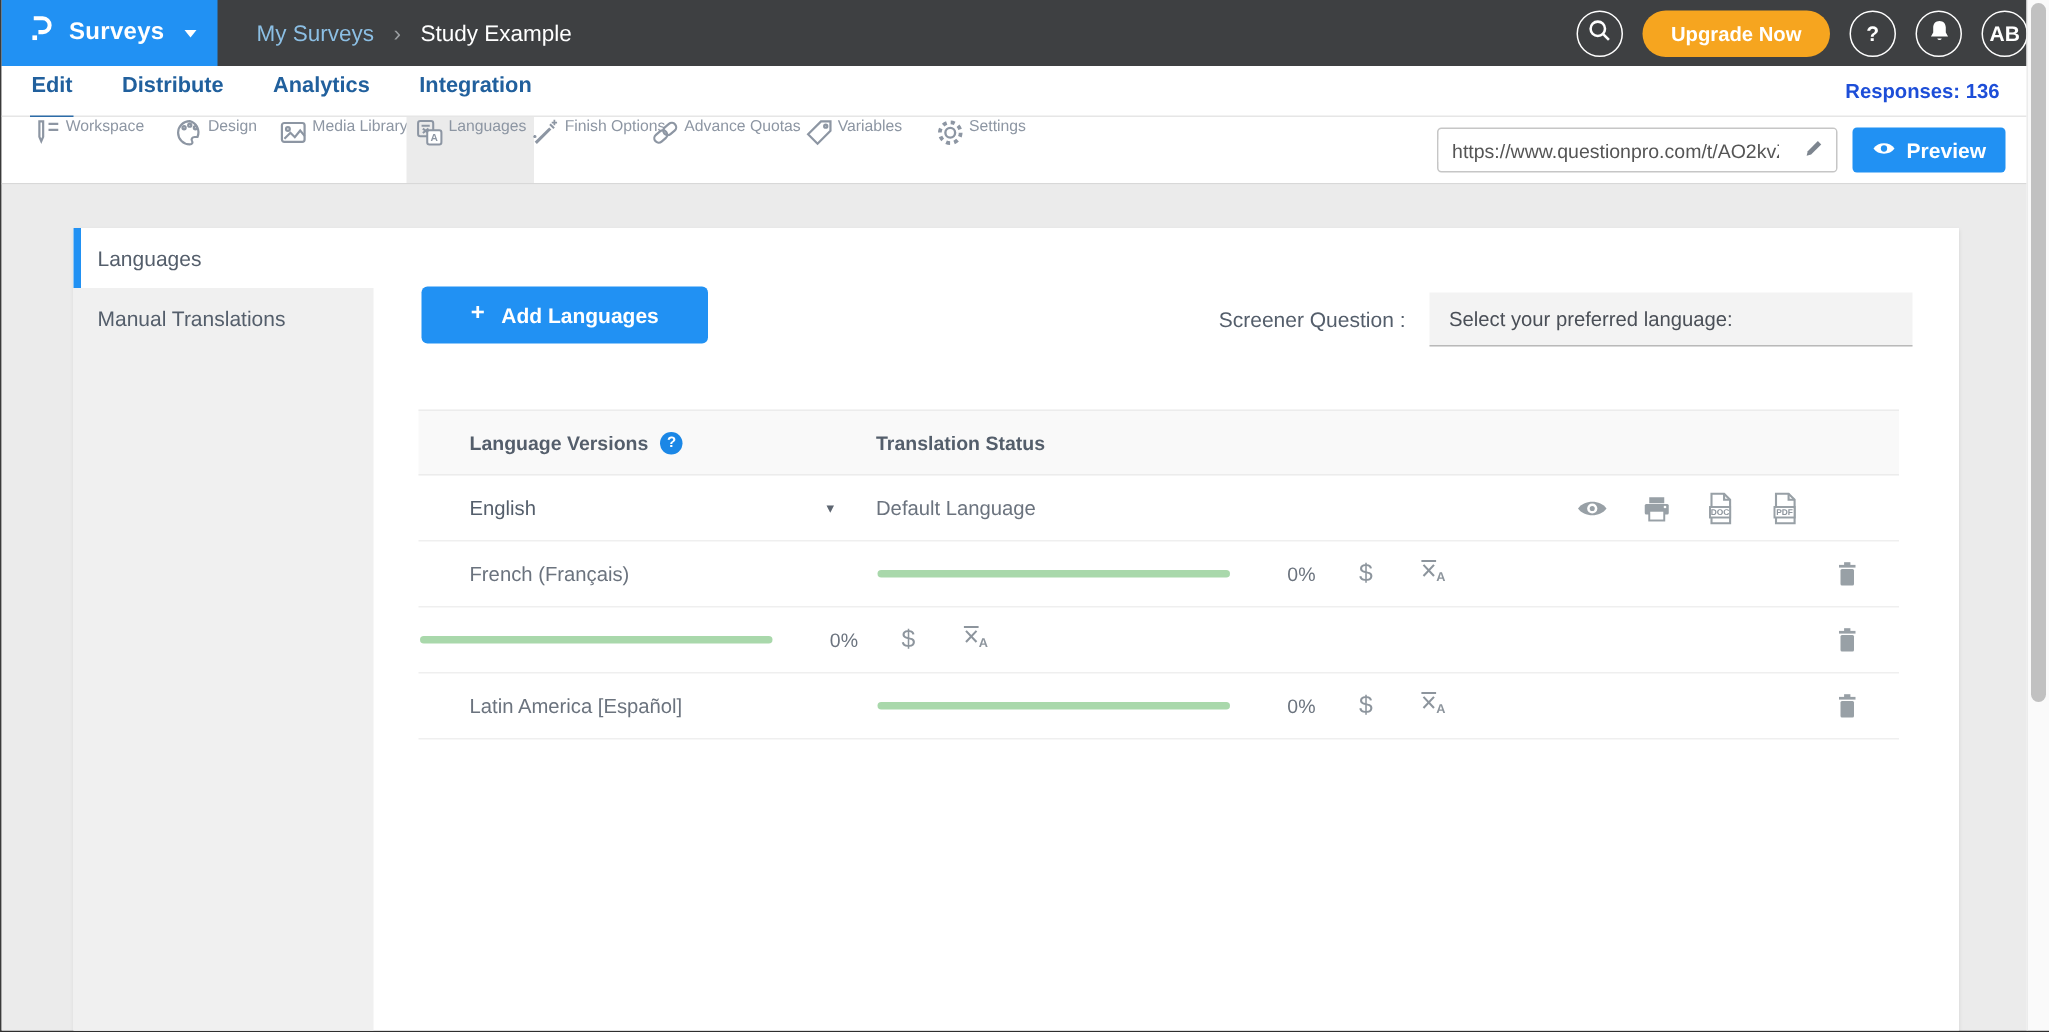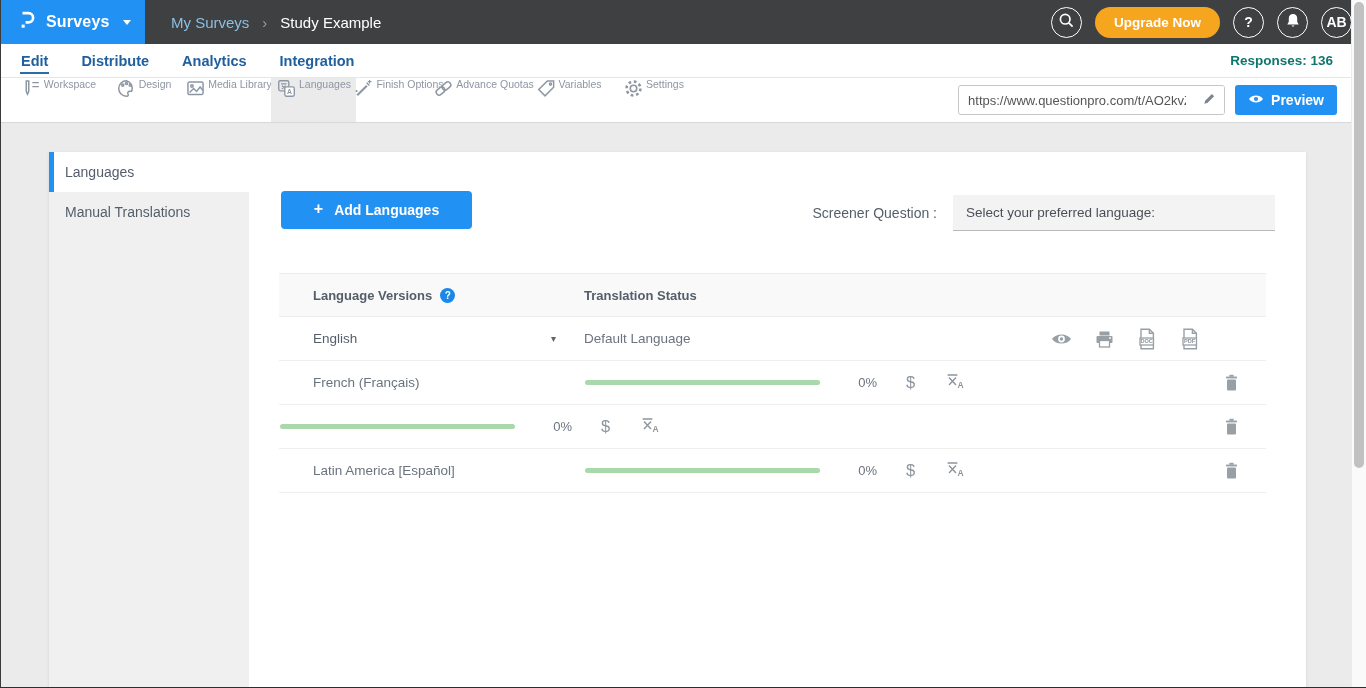--- a/index.html
+++ b/index.html
@@ -18,23 +18,23 @@
   .crumb-current { color:#ffffff; }
   .top-actions { margin-left:auto; display:flex; align-items:flex-end; gap:13px; padding-right:14px; }
   .circle-btn { width:31px; height:31px; border-radius:50%; border:1.7px solid #fff; background:transparent; color:#fff;
                 display:flex; align-items:center; justify-content:center; font-size:14px; font-weight:700; cursor:pointer; font-family:inherit; }
   .upgrade-btn { height:31px; border:none; border-radius:16px; background:#f6a51f; color:#fff; font-weight:700;
                  font-size:13.5px; padding:0 19px; cursor:pointer; font-family:inherit; }
 
   
   .subnav { position:absolute; left:0; top:44px; width:100%; height:34px; background:#fff; display:flex; align-items:center;
             padding-left:19px; gap:31px; border-bottom:1px solid #e6e6e6; }
-  .tab { font-size:14.5px; font-weight:700; color:#21609d; cursor:pointer; text-decoration:none; padding:6px 1px 3px; border-bottom:2px solid transparent; }
+  .tab { font-size:14.5px; font-weight:700; color:#21609d; cursor:pointer; text-decoration:none; padding:6px 1px 12px; border-bottom:2px solid transparent; }
   .tab.active { border-bottom-color:#2d6ca8; }
-  .responses { margin-left:auto; padding-right:33px; color:#0f766e; font-size:13.5px; font-weight:700; }
+  .responses { margin-left:auto; padding-right:33px; color:#1d4ed8; font-size:13.5px; font-weight:700; }
 
   
   .toolbar { position:absolute; left:0; top:78px; width:100%; height:45px; background:#fff; border-bottom:1px solid #d8d8d8;
              display:flex; align-items:stretch; padding-left:15px; }
   .tool { width:85px; display:flex; flex-direction:row; align-items:flex-start; justify-content:center; gap:2px;
           color:#8d96a3; cursor:pointer; background:transparent; border:none; font-family:inherit; }
   .tool.active { background:#ebebeb; }
   .tool-label { font-size:10.5px; color:#8d96a3; white-space:nowrap; }
   .tool svg { display:block; }
   .url-box { margin-left:auto; align-self:center; display:flex; align-items:center; height:30px; width:267px;

